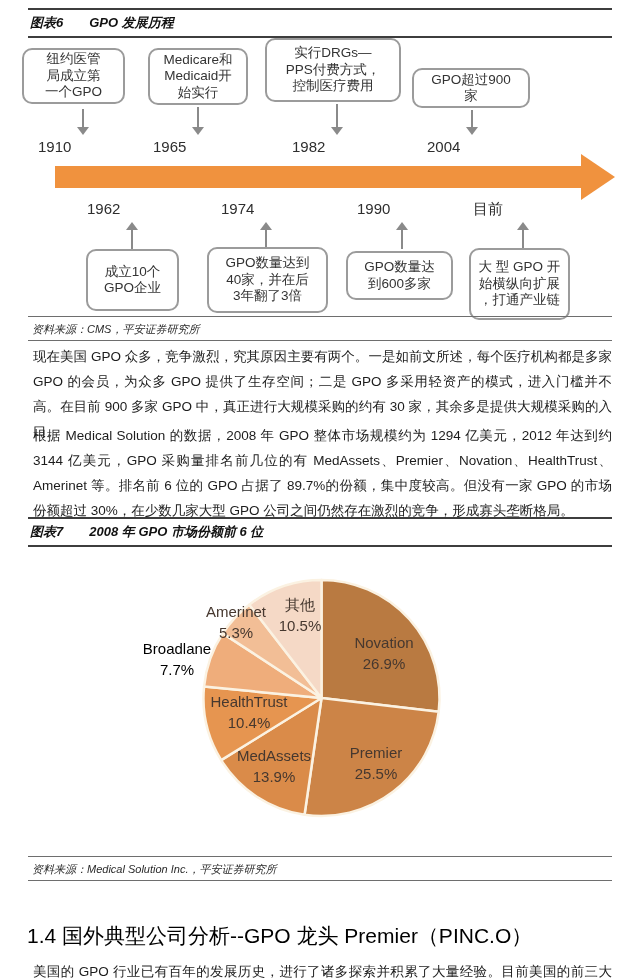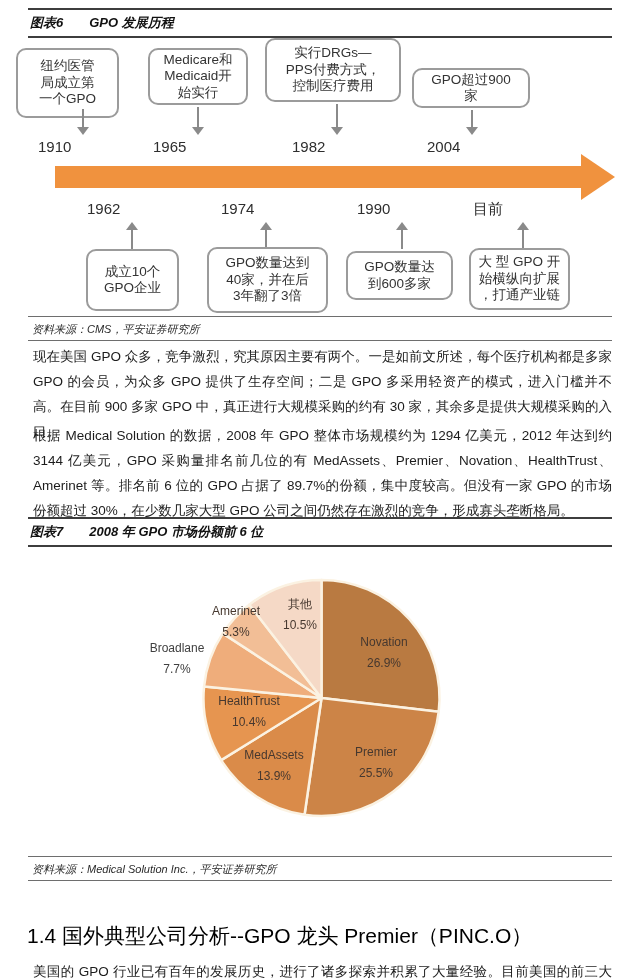--- a/index.html
+++ b/index.html
@@ -48,21 +48,21 @@
     text-align:justify;color:#1c1c1c;
   }
   .section-heading{
     position:absolute;left:27px;width:579px;font-size:21px;font-weight:normal;color:#000;
   }
   
   .pie-wrap{position:absolute;left:0;top:545px;width:640px;height:306px;}
   .pie-wrap svg{position:absolute;left:0;top:0;}
   .plbl{
     position:absolute;transform:translate(-50%,-50%);text-align:center;
-    font-size:12px;line-height:21px;color:#46382f;white-space:nowrap;
+    font-size:15px;line-height:21px;color:#46382f;white-space:nowrap;
   }
   .plbl span{display:block;}
   .plbl-qita{left:300px;top:70px;}
   .plbl-amerinet{left:236px;top:77px;}
   .plbl-broadlane{left:177px;top:114px;}
   .plbl-novation{left:384px;top:108px;}
   .plbl-healthtrust{left:249px;top:167px;}
   .plbl-medassets{left:274px;top:221px;}
   .plbl-premier{left:376px;top:218px;}
 </style>
@@ -70,21 +70,21 @@
 <body>
 
 <div class="page">
 
   <div class="fig-head" style="top:8px;">
     <span class="fig-tag">图表6</span><span class="fig-title">GPO 发展历程</span>
   </div>
 
   <div>
 
-    <div class="tbox" style="left:16px;top:48px;width:103px;height:70px;">纽约医管
+    <div class="tbox" style="left:22px;top:48px;width:103px;height:56px;">纽约医管
 局成立第
 一个GPO</div>
     <div class="tbox" style="left:148px;top:48px;width:100px;height:57px;">Medicare和
 Medicaid开
 始实行</div>
     <div class="tbox" style="left:265px;top:38px;width:136px;height:64px;">实行DRGs—
 PPS付费方式，
 控制医疗费用</div>
     <div class="tbox" style="left:412px;top:68px;width:118px;height:40px;">GPO超过900
 家</div>
@@ -136,21 +136,21 @@
         <div class="stem" style="height:18px;"></div>
       </div>
 
     <div class="tbox" style="left:86px;top:249px;width:93px;height:62px;">成立10个
 GPO企业</div>
     <div class="tbox" style="left:207px;top:247px;width:121px;height:66px;">GPO数量达到
 40家，并在后
 3年翻了3倍</div>
     <div class="tbox" style="left:346px;top:251px;width:107px;height:49px;">GPO数量达
 到600多家</div>
-    <div class="tbox" style="left:469px;top:248px;width:101px;height:62px;">大 型 GPO 开
+    <div class="tbox" style="left:469px;top:248px;width:101px;height:72px;">大 型 GPO 开
 始横纵向扩展
 ，打通产业链</div>
   </div>
 
   <div class="source-block" style="top:316px;">
     <span class="source-text">资料来源：CMS，平安证券研究所</span>
   </div>
 
   <p class="para" style="top:344px;margin:0;">现在美国 GPO 众多，竞争激烈，究其原因主要有两个。一是如前文所述，每个医疗机构都是多家 GPO 的会员，为众多 GPO 提供了生存空间；二是 GPO 多采用轻资产的模式，进入门槛并不高。在目前 900 多家 GPO 中，真正进行大规模采购的约有 30 家，其余多是提供大规模采购的入口。</p>
   <p class="para" style="top:423px;margin:0;">根据 Medical Solution 的数据，2008 年 GPO 整体市场规模约为 1294 亿美元，2012 年达到约 3144 亿美元，GPO 采购量排名前几位的有 MedAssets、Premier、Novation、HealthTrust、Amerinet 等。排名前 6 位的 GPO 占据了 89.7%的份额，集中度较高。但没有一家 GPO 的市场份额超过 30%，在少数几家大型 GPO 公司之间仍然存在激烈的竞争，形成寡头垄断格局。</p>
@@ -171,21 +171,21 @@
       </svg>
 
     <div class="plbl plbl-qita" style="color: rgb(70, 56, 47);">
       <span>其他</span>
       <span>10.5%</span>
     </div>
     <div class="plbl plbl-amerinet" style="color: rgb(70, 56, 47);">
       <span>Amerinet</span>
       <span>5.3%</span>
     </div>
-    <div class="plbl plbl-broadlane" style="color: #404040;">
+    <div class="plbl plbl-broadlane" style="color: #000000;">
       <span>Broadlane</span>
       <span>7.7%</span>
     </div>
     <div class="plbl plbl-novation" style="color: rgb(70, 56, 47); text-align: center;">
       <span>Novation</span>
       <span>26.9%</span>
     </div>
     <div class="plbl plbl-healthtrust" style="color: rgb(70, 56, 47);">
       <span>HealthTrust</span>
       <span>10.4%</span>

